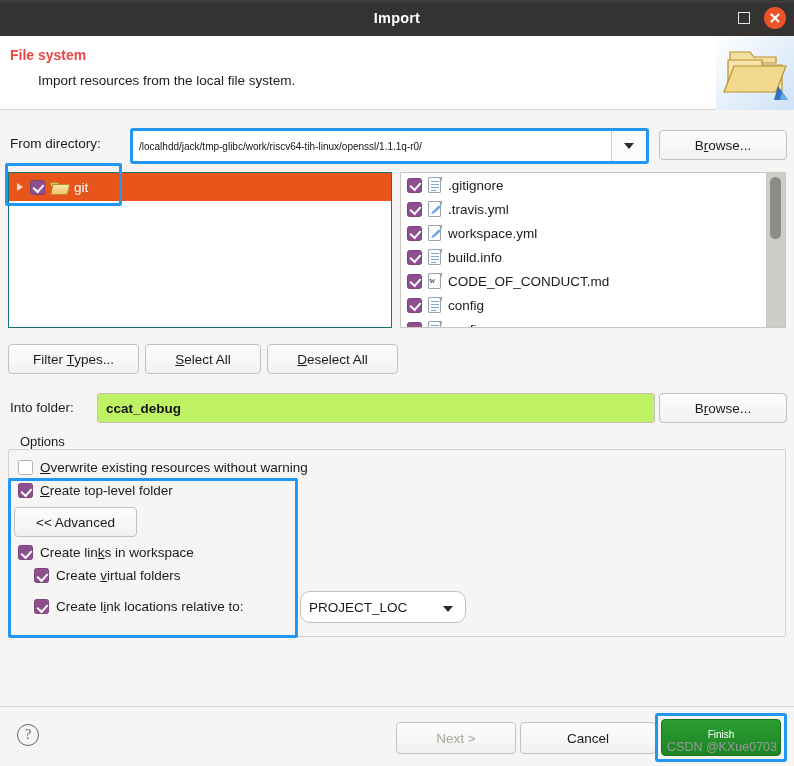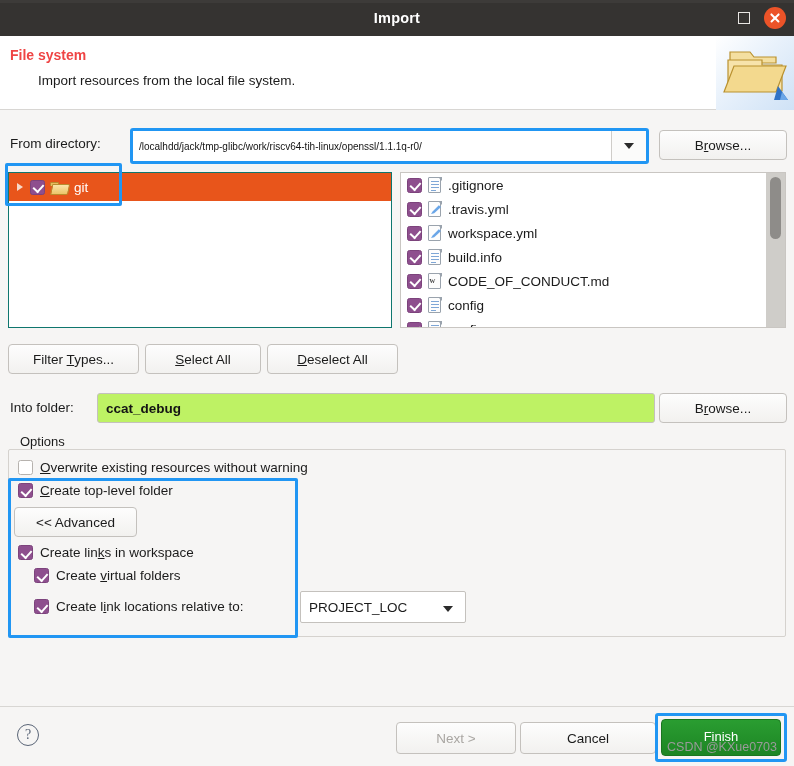--- a/index.html
+++ b/index.html
@@ -241,21 +241,21 @@
   .o1 { left: 18px; top: 460px; }
   .o2 { left: 18px; top: 483px; }
   .o3 { left: 18px; top: 545px; }
   .o4 { left: 34px; top: 568px; }
   .o5 { left: 34px; top: 599px; }
   .btn-advanced {
     position: absolute; left: 14px; top: 507px; width: 123px; height: 30px;
   }
   .combo-proj {
     position: absolute; left: 300px; top: 591px; width: 166px; height: 32px;
-    background: #ffffff; border: 1px solid #c4c1bd; border-radius: 2px;
+    background: #ffffff; border: 1px solid #c4c1bd; border-radius: 10px;
     display: flex; align-items: center; cursor: pointer;
   }
   .combo-proj .val {
     flex: 1 1 auto; font-size: 13.5px; color: #1b1b1b; padding-left: 8px;
   }
   .combo-proj .arr { padding-right: 12px; }
   .opts-focus {
     position: absolute; left: 8px; top: 478px; width: 290px; height: 160px;
     border: 3px solid #2196f3; border-radius: 2px; pointer-events: none;
   }
@@ -277,21 +277,21 @@
                 color:#a9a6a2; }
   .btn-cancel { position:absolute; left:520px; top:722px; width:136px; height:32px; }
   .finish-focus {
     position: absolute; left: 655px; top: 713px; width: 132px; height: 49px;
     border: 3px solid #2196f3; border-radius: 3px;
   }
   .btn-finish {
     position: absolute; left: 661px; top: 719px; width: 120px; height: 37px;
     background: linear-gradient(#2a9d31,#1d8524);
     border: 1px solid #1a7520; border-radius: 4px;
-    color: #ffffff; font-size: 13px;
+    color: #ffffff; font-size: 10px;
     display: flex; align-items: flex-start; justify-content: center;
     padding-top: 9px; cursor: pointer;
     font-family: "Liberation Sans", sans-serif;
   }
   .watermark {
     position: absolute; left: 655px; top: 740px; width: 134px;
     text-align: center; font-size: 12.5px; color: #9a9a9a;
     font-family: "Liberation Sans", sans-serif;
     pointer-events: none; white-space: nowrap;
   }

